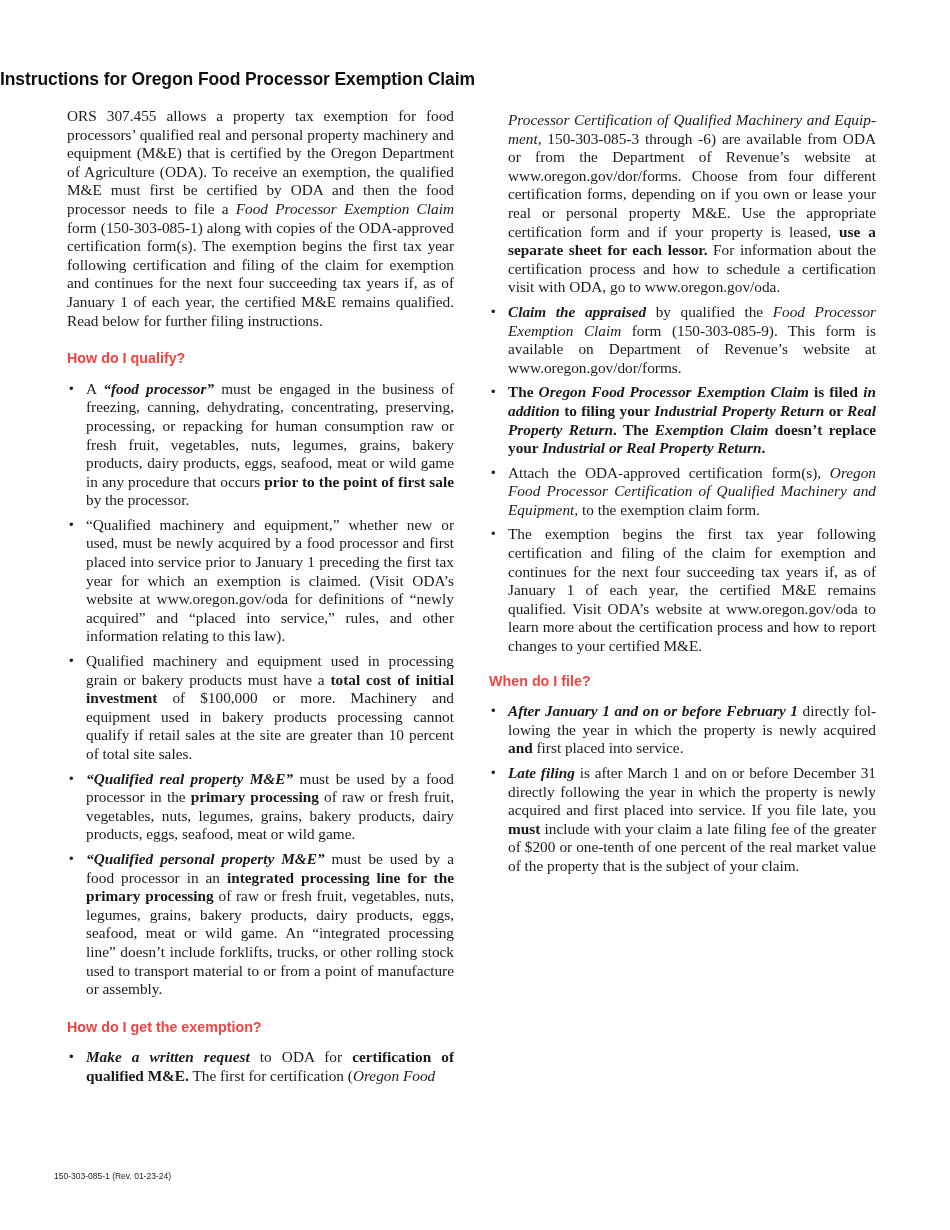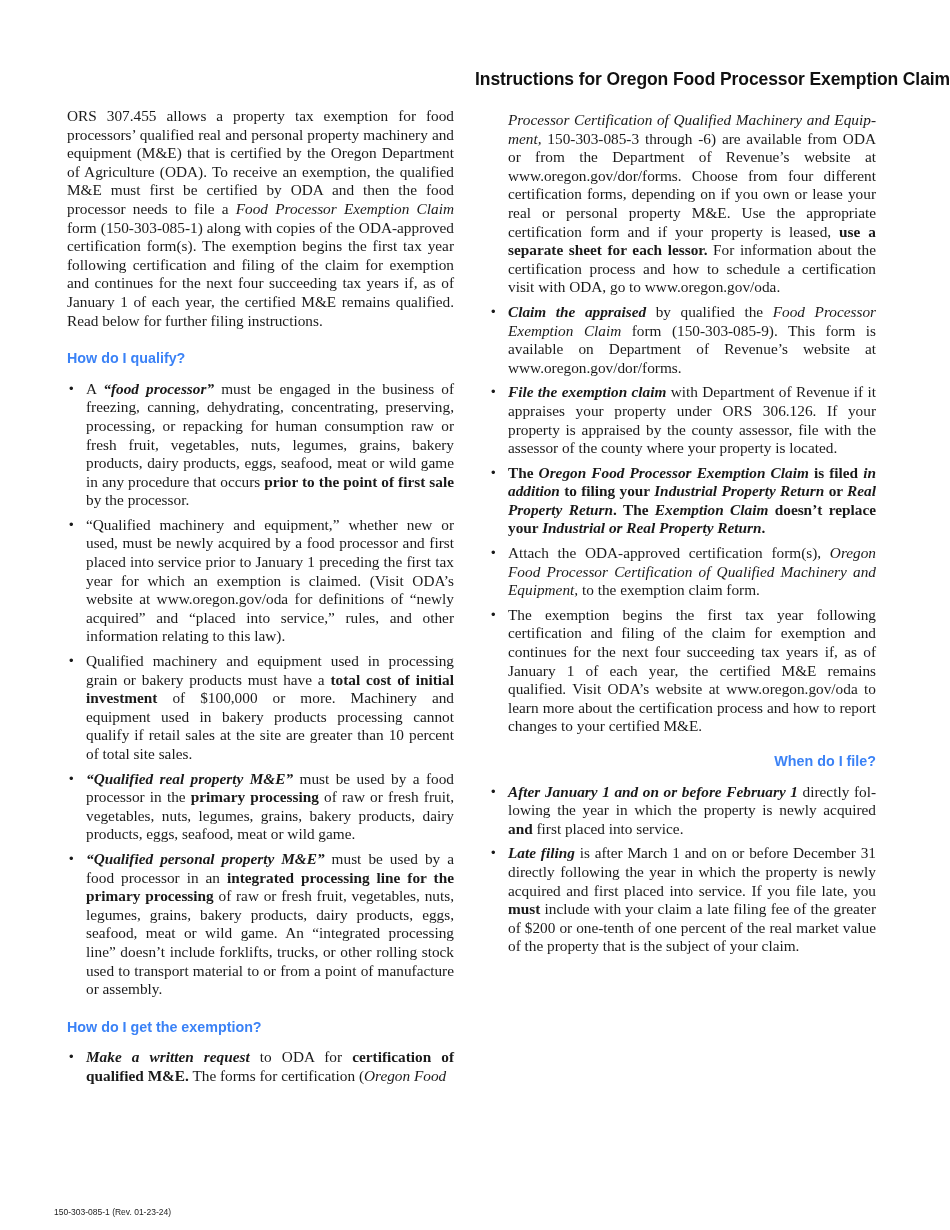--- a/index.html
+++ b/index.html
@@ -1,78 +1,77 @@
 <!DOCTYPE html>
 <html><head>
 <meta charset="utf-8">
 <style>
   html, body { margin: 0; padding: 0; background: #ffffff; }
   body { width: 950px; height: 1230px; position: relative; overflow: hidden; color: #1a1a1a; }
   .page-title {
-    position: absolute; top: 69px; left: 0; width: 950px; text-align: right;
+    position: absolute; top: 69px; left: 0; width: 950px; text-align: left;
     font-family: "Liberation Sans", sans-serif; font-weight: bold; font-size: 17.5px; color: #111;
     letter-spacing: -0.1px;
   }
   .col {
     position: absolute; top: 107px;
     font-family: "Liberation Serif", serif; font-size: 15.3px; line-height: 18.6px;
     text-align: justify; hyphens: manual;
   }
   .col-left { left: 67px; width: 387px; }
   .col-right { left: 489px; width: 387px; top: 111px; }
   p { margin: 0; }
   .intro { margin-bottom: 14px; }
   h2 {
     font-family: "Liberation Sans", sans-serif; font-size: 14.3px; font-weight: bold;
-    margin: 19px 0 12px 0; color: #3b82f6; text-align: left;
+    margin: 19px 0 12px 0; color: #ef4444; text-align: left;
   }
   ul { list-style: none; margin: 0; padding: 0; }
   li { position: relative; padding-left: 19px; margin-bottom: 6px; }
   li::before {
     content: "\2022"; position: absolute; left: 2px; top: 0;
     font-family: "Liberation Sans", sans-serif; font-size: 13px;
   }
   .cont { margin-bottom: 6px; }
   .b { font-weight: bold; }
   .i { font-style: italic; }
   .bi { font-weight: bold; font-style: italic; }
   .footer {
-    position: absolute; top: 1207px; left: 54px;
+    position: absolute; top: 1171px; left: 54px;
     font-family: "Liberation Sans", sans-serif; font-size: 8.5px; color: #222;
   }
-  .col-right h2 { margin-top: 16px; text-align: right; }
+  .col-right h2 { margin-top: 16px; }
 </style>
 </head>
 <body>
 
 <div class="page-title">Instructions for Oregon Food Processor Exemption Claim</div>
 
 <div class="col col-left">
   <p class="intro"><span>ORS 307.455 allows a property tax exemption for food processors’ qualified real and personal property machin­ery and equipment (M&amp;E) that is certified by the Oregon Department of Agriculture (ODA). To receive an exemp­tion, the qualified M&amp;E must first be certified by ODA and then the food processor needs to file a </span><span class="i">Food Processor Exemption Claim</span><span> form (150-303-085-1) along with copies of the ODA-approved certification form(s). The exemption begins the first tax year following certification and filing of the claim for exemption and continues for the next four succeeding tax years if, as of January 1 of each year, the certified M&amp;E remains qualified. Read below for further filing instructions.</span></p>
 
   <h2>How do I qualify?</h2>
   <ul>
     <li><span>A </span><span class="bi">“food processor”</span><span> must be engaged in the business of freezing, canning, dehydrating, concentrating, preserv­ing, processing, or repacking for human consumption raw or fresh fruit, vegetables, nuts, legumes, grains, bakery products, dairy products, eggs, seafood, meat or wild game in any procedure that occurs </span><span class="b">prior to the point of first sale</span><span> by the processor.</span></li>
     <li><span>“Qualified machinery and equipment,” whether new or used, must be newly acquired by a food processor and first placed into service prior to January 1 preceding the first tax year for which an exemption is claimed. (Visit ODA’s website at www.oregon.gov/oda for definitions of “newly acquired” and “placed into service,” rules, and other information relating to this law).</span></li>
     <li><span>Qualified machinery and equipment used in process­ing grain or bakery products must have a </span><span class="b">total cost of initial investment</span><span> of $100,000 or more. Machinery and equipment used in bakery products processing cannot qualify if retail sales at the site are greater than 10 percent of total site sales.</span></li>
     <li><span class="bi">“Qualified real property M&amp;E”</span><span> must be used by a food processor in the </span><span class="b">primary processing</span><span> of raw or fresh fruit, vegetables, nuts, legumes, grains, bakery products, dairy products, eggs, seafood, meat or wild game.</span></li>
     <li><span class="bi">“Qualified personal property M&amp;E”</span><span> must be used by a food processor in an </span><span class="b">integrated processing line for the primary processing</span><span> of raw or fresh fruit, vegetables, nuts, legumes, grains, bakery products, dairy products, eggs, seafood, meat or wild game. An “integrated pro­cessing line” doesn’t include forklifts, trucks, or other rolling stock used to transport material to or from a point of manufacture or assembly.</span></li>
   </ul>
 
   <h2>How do I get the exemption?</h2>
   <ul>
-    <li><span class="bi">Make a written request</span><span> to ODA for </span><span class="b">certification of qualified M&amp;E.</span><span> The forms for certification (</span><span class="i">Oregon Food</span></li>
+    <li><span class="bi">Make a written request</span><span> to ODA for </span><span class="b">certification of qualified M&amp;E.</span><span> The first for certification (</span><span class="i">Oregon Food</span></li>
   </ul>
 </div>
 
 <div class="col col-right">
   <ul>
     <li class="cont" style="list-style:none;"><span class="i">Processor Certification of Qualified Machinery and Equip­ment,</span><span> 150-303-085-3 through -6) are available from ODA or from the Department of Revenue’s website at www.oregon.gov/dor/forms. Choose from four different certification forms, depending on if you own or lease your real or personal property M&amp;E. Use the appropri­ate certification form and if your property is leased, </span><span class="b">use a separate sheet for each lessor.</span><span> For information about the certification process and how to schedule a certification visit with ODA, go to www.oregon.gov/oda.</span></li>
     <li><span class="bi">Claim the appraised</span><span> by qualified the </span><span class="i">Food Proces­sor Exemption Claim</span><span> form (150-303-085-9). This form is available on Department of Revenue’s website at www.oregon.gov/dor/forms.</span></li>
-    <li><span class="bi">File the exemption claim</span><span> with Department of Revenue if it appraises your property under ORS 306.126. If your property is appraised by the county assessor, file with the assessor of the county where your property is located.</span></li>
     <li><span class="b">The </span><span class="bi">Oregon Food Processor Exemption Claim</span><span class="b"> is filed </span><span class="bi">in addition</span><span class="b"> to filing your </span><span class="bi">Industrial Property Return</span><span class="b"> or </span><span class="bi">Real Property Return</span><span class="b">. The </span><span class="bi">Exemption Claim</span><span class="b"> doesn’t replace your </span><span class="bi">Industrial or Real Property Return</span><span class="b">.</span></li>
     <li><span>Attach the ODA-approved certification form(s), </span><span class="i">Oregon Food Processor Certification of Qualified Machinery and Equipment,</span><span> to the exemption claim form.</span></li>
     <li><span>The exemption begins the first tax year following certification and filing of the claim for exemption and continues for the next four succeeding tax years if, as of January 1 of each year, the certified M&amp;E remains qualified. Visit ODA’s website at www.oregon.gov/oda to learn more about the certification process and how to report changes to your certified M&amp;E.</span></li>
   </ul>
 
   <h2>When do I file?</h2>
   <ul>
     <li><span class="bi">After January 1 and on or before February 1</span><span> directly fol­lowing the year in which the property is newly acquired </span><span class="b">and</span><span> first placed into service.</span></li>
     <li><span class="bi">Late filing</span><span> is after March 1 and on or before December 31 directly following the year in which the property is newly acquired and first placed into service. If you file late, you </span><span class="b">must</span><span> include with your claim a late filing fee of the greater of $200 or one-tenth of one percent of the real market value of the property that is the subject of your claim.</span></li>
   </ul>

